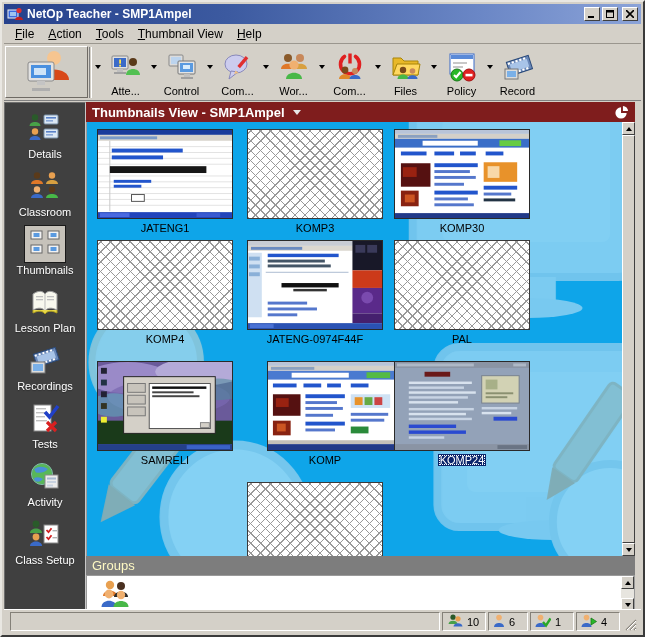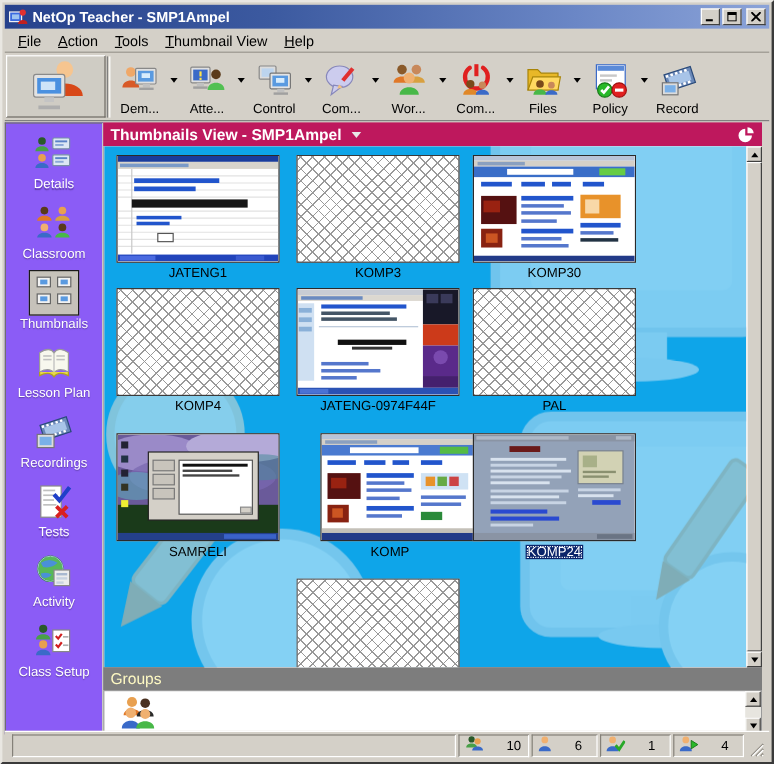--- a/index.html
+++ b/index.html
@@ -39,32 +39,32 @@
   .tb-sep { width:3px; flex:none; border-left:1px solid #808080; border-right:1px solid #fff; margin:2px 1px; }
   .tb-buttons { display:flex; align-items:stretch; padding-top:2px; }
   .tb-group { display:flex; align-items:center; }
   .tb-btn { width:47px; display:flex; flex-direction:column; align-items:center; justify-content:flex-start; padding-top:2px; }
   .tb-btn .tbi { height:32px; display:flex; align-items:center; justify-content:center; }
   .tb-btn .tbl { font-size:11px; color:#000; margin-top:1px; white-space:nowrap; }
   .dd { width:9px; height:32px; display:flex; align-items:center; justify-content:center; margin-top:-14px; }
   .dd i { width:0; height:0; border-left:3px solid transparent; border-right:3px solid transparent; border-top:4px solid #000; }
 
   
-  .sidebar { position:absolute; left:2px; top:100px; width:82px; height:510px; background:#8b5cf6;
+  .sidebar { position:absolute; left:2px; top:100px; width:82px; height:510px; background:#404040;
              border:1px solid; border-color:#6e6e6e #c8c8c8 #c8c8c8 #6e6e6e;
              display:flex; flex-direction:column; align-items:center; padding-top:8px; }
   .sb-item { width:100%; height:58px; display:flex; flex-direction:column; align-items:center;
              justify-content:flex-start; cursor:default; }
   .sb-icon { height:36px; display:flex; align-items:center; justify-content:center; }
   .sb-icon.sel-box { background:#c6c2ba; border:1px solid #1a1a1a; padding:1px 4px; height:38px; margin-top:-2px; }
   .sb-label { color:#fff; font-size:11px; margin-top:1px; text-shadow:0 1px 1px rgba(0,0,0,.35); }
 
   
   .main { position:absolute; left:84px; top:100px; right:8px; height:510px; }
-  .view-header { position:absolute; left:0; right:0; top:0; height:20px; background:#be185d;
+  .view-header { position:absolute; left:0; right:0; top:0; height:20px; background:#7f1d1d;
                  display:flex; align-items:center; padding:0 6px; }
   .view-header .vh-title { color:#fff; font-weight:bold; font-size:13px; }
   .vh-chev { width:0; height:0; border-left:4px solid transparent; border-right:4px solid transparent;
              border-top:5px solid #e8e8e8; margin-left:8px; }
   .vh-pie { margin-left:auto; width:15px; height:15px; }
 
   .canvas-wrap { position:absolute; left:0; right:0; top:20px; height:434px; background:#fbfbfb;
                  border-left:1px solid #9a9a9a; }
   .canvas { position:absolute; left:0; top:0; right:13px; bottom:0; overflow:hidden; background:#0ea5e9; }
   .watermark { position:absolute; left:0; top:0; width:100%; height:100%; pointer-events:none; }
@@ -97,21 +97,21 @@
   .groups-header .gh-title { color:#fef9c3; font-weight:normal; font-size:13px; }
   .groups-body { position:absolute; left:0; right:0; top:473px; height:37px; background:#fff;
                  border:1px solid #9a9a9a; }
   .groups-icon { position:absolute; left:12px; top:3px; }
   .gscroll { position:absolute; right:0; top:0; bottom:0; width:13px; background:#e7e5df; }
 
   
   .statusbar { position:absolute; left:2px; right:2px; bottom:2px; height:24px; background:#d4d0c8;
                border-top:1px solid #fff; display:flex; align-items:center; padding:2px 4px 2px 6px; gap:2px; }
   .st-cell { height:19px; border:1px solid; border-color:#848078 #fff #fff #848078;
-             display:flex; align-items:center; padding:0 4px; font-size:11px; color:#000; gap:19px; }
+             display:flex; align-items:center; padding:0 4px; font-size:11px; color:#000; gap:4px; }
   .st-fill { flex:1; }
   .st-num { min-width:14px; }
   .grip { width:15px; height:15px; align-self:flex-end; }
 
   svg { shape-rendering:auto; }
 </style>
 </head>
 <body>
 
 <div class="window">
@@ -165,34 +165,20 @@
             <rect x="11" y="21" width="12" height="7" fill="#cfe4f8"></rect>
             <rect x="14" y="34" width="8" height="4" fill="#c4c4c4"></rect>
             <path d="M9 41 h18 v3 h-18 z" fill="#aeaeae"></path>
           </svg>
       </span>
     </div>
     <div class="tb-sep"></div>
     <div class="tb-buttons">
 
       <div class="tb-group">
-        <div class="tb-btn">
-          <span class="tbi">
-              <svg width="32" height="32" viewBox="0 0 32 32">
-                <circle cx="8" cy="8" r="4" fill="#f0a868"></circle>
-                <path d="M1 21 C1 13 15 13 15 21 Z" fill="#d85a28"></path>
-                <rect x="12" y="5" width="17" height="13" rx="1" fill="#e0e0e0" stroke="#888"></rect>
-                <rect x="14" y="7" width="13" height="9" fill="#5a9ae0"></rect>
-                <rect x="17" y="9" width="7" height="4" fill="#d8ecfc"></rect>
-                <rect x="18" y="18" width="6" height="3" fill="#c0c0c0"></rect>
-                <rect x="15" y="21" width="12" height="2" fill="#a0a0a0"></rect>
-              </svg>
-            </span>
-          <span class="tbl">Dem...</span>
-        </div>
         <span class="dd">
             <i></i>
           </span>
       </div>
 
       <div class="tb-group">
         <div class="tb-btn">
           <span class="tbi">
               <svg width="32" height="32" viewBox="0 0 32 32">
                 <rect x="2" y="4" width="16" height="13" rx="1" fill="#e0e0e0" stroke="#888"></rect>

